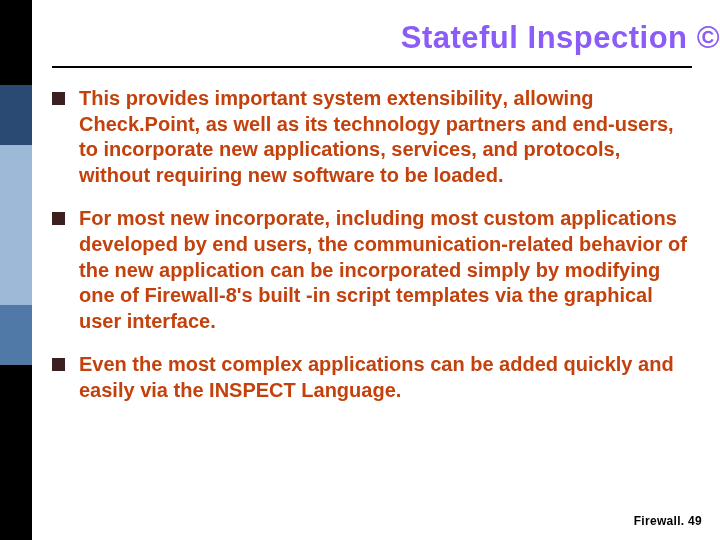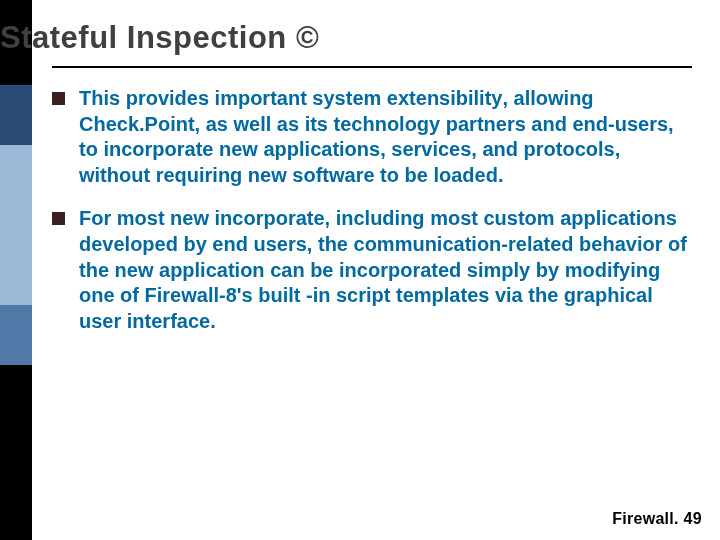--- a/index.html
+++ b/index.html
@@ -27,24 +27,24 @@
   .seg.darkblue { top: 85px; height: 60px; background: #2a4a74; }
   .seg.lightblue { top: 145px; height: 160px; background: #9db9d7; }
   .seg.midblue  { top: 305px; height: 60px; background: #5079a8; }
   .seg.black2   { top: 365px; height: 175px; background: #000; }
 
   .title {
     position: absolute;
     top: 20px;
     left: 0;
     width: 720px;
-    text-align: left;
+    text-align: right;
     font-size: 31px;
     font-weight: 700;
-    color: #404040;
+    color: #8b5cf6;
     letter-spacing: 0.5px;
   }
   .title-rule {
     position: absolute;
     top: 66px;
     left: 52px;
     width: 640px;
     height: 0;
     border-top: 2px solid #000;
   }
@@ -53,42 +53,42 @@
     left: 52px;
     top: 86px;
     width: 640px;
   }
   .bullet {
     display: flex;
     align-items: flex-start;
     margin-bottom: 18px;
     font-size: 20px;
     line-height: 1.28;
-    color: #0369a1;
+    color: #c2410c;
     font-weight: 600;
   }
   .bullet .marker {
     flex: 0 0 auto;
     width: 13px;
     height: 13px;
     background: #3c1f1f;
     margin-top: 6px;
     margin-right: 14px;
   }
   .bullet .text {
     flex: 1 1 auto;
   }
   .bullet .text .bold {
     font-weight: 700;
   }
   .footer {
     position: absolute;
     right: 18px;
     bottom: 12px;
-    font-size: 16px;
+    font-size: 12px;
     font-weight: 700;
     color: #000;
     letter-spacing: 0.3px;
   }
 </style>
 </head>
 <body>
 
 <div class="sidebar">
   <div class="seg black1"></div>
@@ -107,15 +107,21 @@
     <div class="text">
       <span>This provides important </span><span class="bold">system extensibility</span><span>, allowing Check.Point, as well as its technology partners and end-users, to incorporate new applications, services, and protocols, without requiring new software to be loaded.</span>
     </div>
   </div>
   <div class="bullet">
     <div class="marker"></div>
     <div class="text">
       <span>For most new incorporate, including most custom applications developed by end users, </span><span class="bold">the communication-related behavior of the new application can be incorporated</span><span> simply by modifying one of Firewall-8's built -in script templates via the graphical user interface.</span>
     </div>
   </div>
+  <div class="bullet">
+    <div class="marker"></div>
+    <div class="text">
+      <span>Even the most complex applications can be added quickly and easily via the INSPECT Language.</span><span class="bold"></span><span></span>
+    </div>
+  </div>
 </div>
 
 <div class="footer">Firewall. 49</div>
 
 </body></html>

